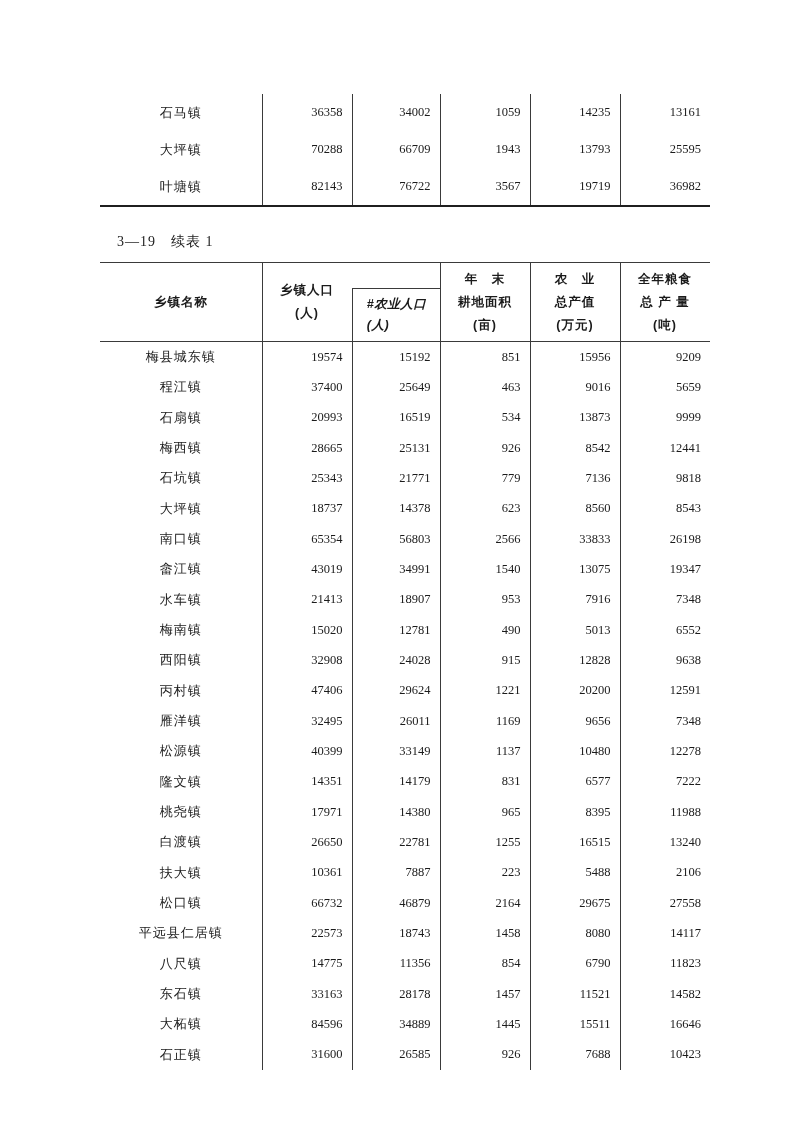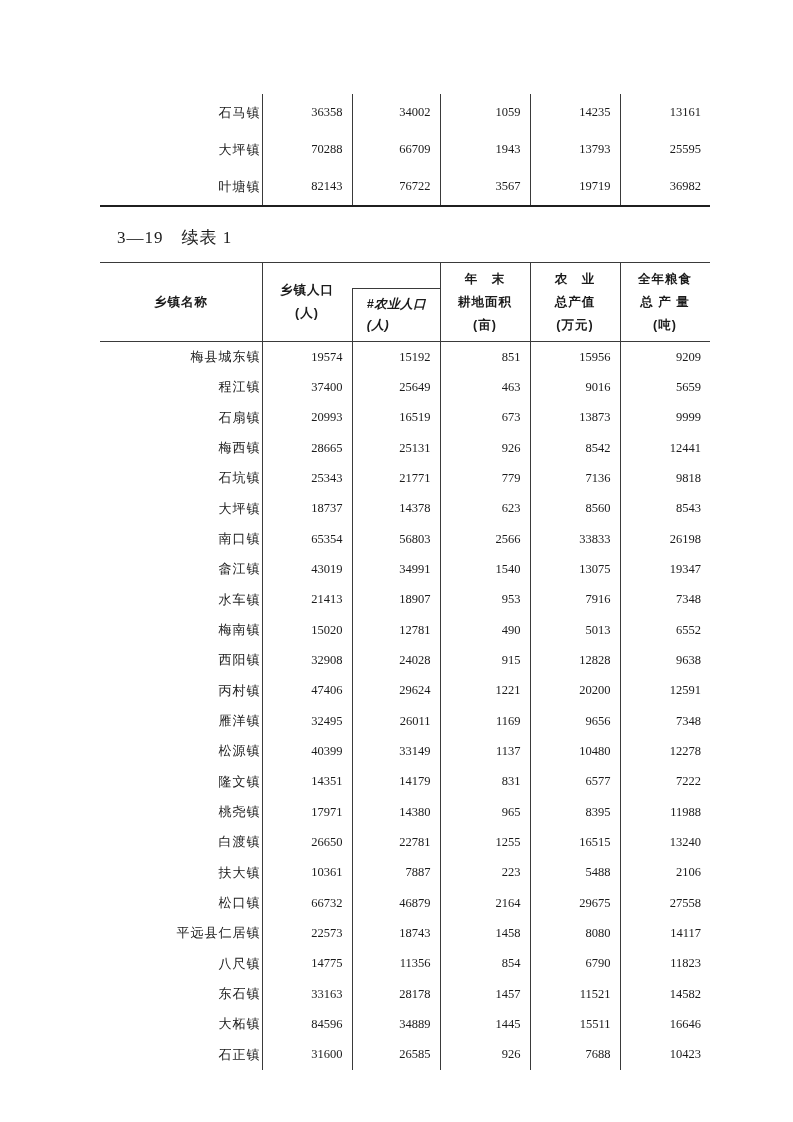--- a/index.html
+++ b/index.html
@@ -5,23 +5,23 @@
   html,body{margin:0;padding:0;background:#ffffff;}
   .page{
     position:relative;width:793px;height:1122px;background:#ffffff;overflow:hidden;
     font-family:"Liberation Serif","DejaVu Serif",serif;color:#1b1b1b;
   }
   table.tbl{border-collapse:collapse;table-layout:fixed;position:absolute;}
   .top-tbl{left:100px;top:94px;width:610px;border-bottom:2px solid #1f1f1f;}
   .top-tbl td{height:35px;}
   .main-tbl{left:100px;top:342px;width:610px;}
   .main-tbl td{height:28.34px;}
-  td.name-cell{text-align:right;font-size:13px;letter-spacing:1px;overflow:hidden;}
+  td.name-cell{text-align:center;font-size:13px;letter-spacing:1px;overflow:hidden;}
   td.num-cell{text-align:right;padding-right:9px;font-size:12.5px;border-left:1px solid #3a3a3a;}
-  .caption{position:absolute;left:117px;top:226px;font-size:17px;letter-spacing:1px;white-space:pre;}
+  .caption{position:absolute;left:117px;top:233px;font-size:14px;letter-spacing:1px;white-space:pre;}
   .main-header{
     position:absolute;left:100px;top:262px;width:610px;height:78px;
     border-top:1px solid #3a3a3a;border-bottom:1px solid #3a3a3a;
     font-family:"Liberation Sans","DejaVu Sans",sans-serif;font-weight:bold;font-size:12.5px;
   }
   .vline{position:absolute;top:0;bottom:0;width:1px;background:#3a3a3a;}
   .hcell{
     position:absolute;top:0;height:78px;display:flex;align-items:center;justify-content:center;
     text-align:center;white-space:pre-line;line-height:23px;letter-spacing:1px;
   }
@@ -121,21 +121,21 @@
           <td class="num-cell">37400</td>
           <td class="num-cell">25649</td>
           <td class="num-cell">463</td>
           <td class="num-cell">9016</td>
           <td class="num-cell">5659</td>
         </tr>
         <tr>
           <td class="name-cell">石扇镇</td>
           <td class="num-cell">20993</td>
           <td class="num-cell">16519</td>
-          <td class="num-cell">673</td>
+          <td class="num-cell">534</td>
           <td class="num-cell">13873</td>
           <td class="num-cell">9999</td>
         </tr>
         <tr>
           <td class="name-cell">梅西镇</td>
           <td class="num-cell">28665</td>
           <td class="num-cell">25131</td>
           <td class="num-cell">926</td>
           <td class="num-cell">8542</td>
           <td class="num-cell">12441</td>

